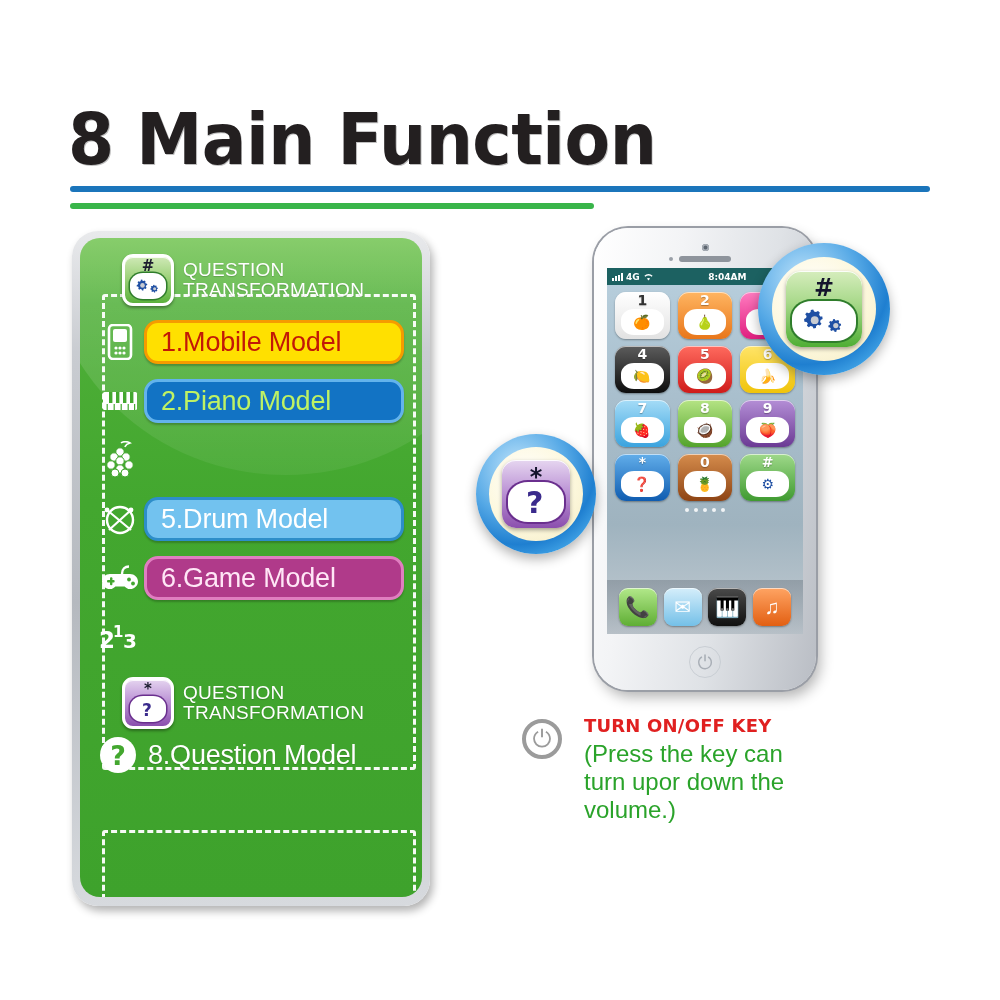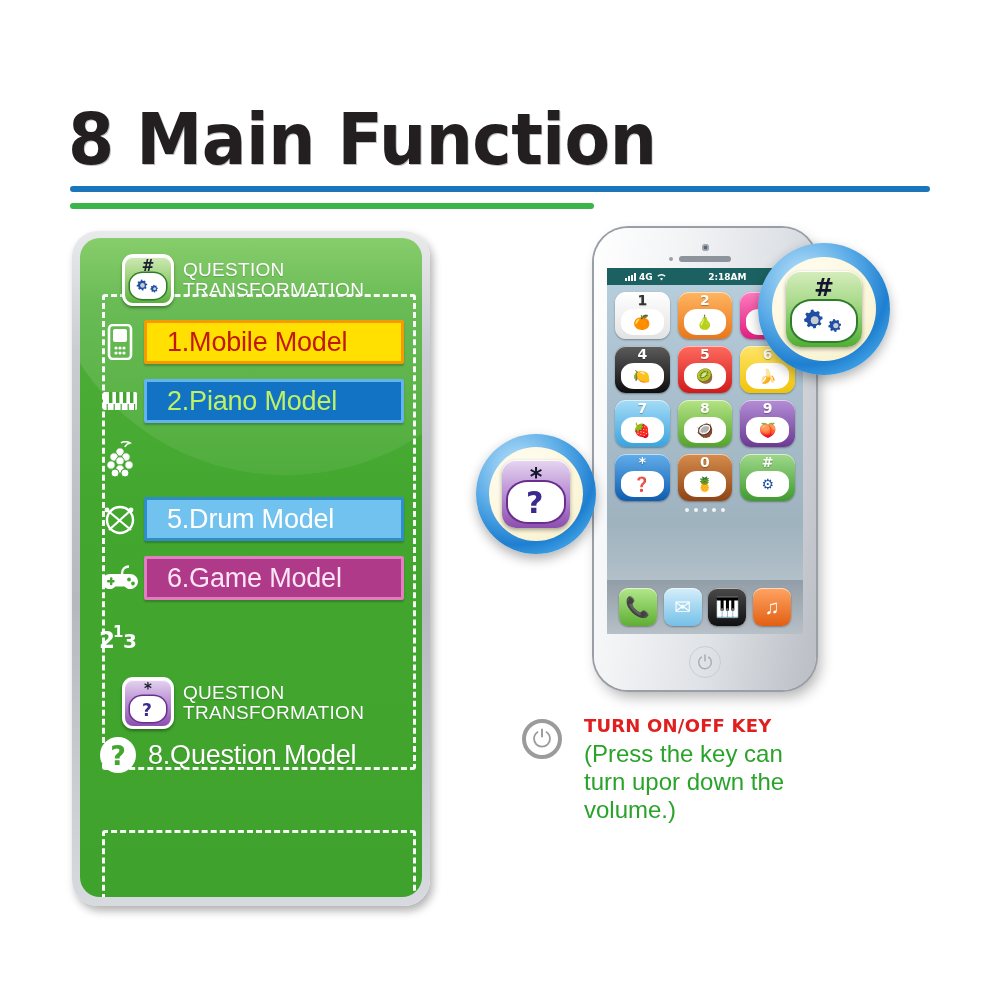--- a/index.html
+++ b/index.html
@@ -98,23 +98,23 @@
 
   
   #model-list { position: relative; margin-top: 10px; padding-left: 16px; z-index: 2; }
   .model-row { display: flex; align-items: center; height: 52px; margin-bottom: 7px; }
   .model-icon {
     width: 48px; flex: 0 0 48px; height: 44px;
     display: flex; align-items: center; justify-content: center;
   }
   .pill {
     flex: 1 1 auto; height: 44px; margin-right: 18px;
-    border-radius: 2px;
+    border-radius: 14px;
     display: flex; align-items: center;
-    padding-left: 20px;
+    padding-left: 14px;
     font-size: 27px; font-weight: 400; letter-spacing: -.2px;
     font-family: "Liberation Sans", sans-serif;
     white-space: nowrap;
     box-shadow: 0 2px 2px rgba(0,0,0,.22);
   }
 
   
   #q-head { margin-top: 14px; }
   #q-row {
     position: relative; z-index: 2;
@@ -146,21 +146,21 @@
     width: 52px; height: 6px; border-radius: 3px; background: #8e949c; }
   #phone-sensor { position: absolute; left: 50%; top: 29px; margin-left: -36px;
     width: 4px; height: 4px; border-radius: 50%; background: #9aa0a8; }
   #phone-screen {
     position: relative; width: 100%; height: 100%; overflow: hidden;
     background: linear-gradient(180deg,#b8cfdd 0%, #a9bfcd 35%, #9fb3bf 70%, #c4ccd2 100%);
   }
   #statusbar {
     height: 17px; background: #1c6161; display: flex; align-items: center;
     color: #fff; font-size: 9px; font-family: "DejaVu Sans", sans-serif; font-weight: 700;
-    padding: 0 18px; gap: 3px;
+    padding: 0 5px; gap: 3px;
   }
   #statusbar .time { margin-left: auto; margin-right: auto; letter-spacing: 0; }
   .bars { display: inline-flex; align-items: flex-end; gap: 1px; height: 8px; }
   .bars i { display: block; width: 2px; background: #fff; }
   .bars i:nth-child(1){height:3px}.bars i:nth-child(2){height:5px}
   .bars i:nth-child(3){height:6px}.bars i:nth-child(4){height:8px}
 
   #app-grid {
     padding: 7px 8px 0 8px;
     display: grid; grid-template-columns: repeat(3,1fr); gap: 7px 8px;
@@ -438,21 +438,21 @@
           </span>
         <span>4G</span>
         <span>
           <svg width="11" height="9" viewBox="0 0 11 9">
               <g fill="#fff">
             <path d="M5.5 8.4L3.9 6.5a2.6 2.6 0 0 1 3.2 0z"></path>
             <path d="M5.5 3.6c1.2 0 2.3.4 3.1 1.2l1-1.1A6 6 0 0 0 5.5 2 6 6 0 0 0 1.4 3.7l1 1.1a4.5 4.5 0 0 1 3.1-1.2z"></path>
           </g>
             </svg>
         </span>
-        <span class="time">2:18AM</span>
+        <span class="time">8:04AM</span>
       </div>
 
       <div id="app-grid">
         <div class="app" style="background:linear-gradient(180deg,#ffffff,#e2e2e2);">
           <span class="num" style="color:#333">1</span>
           <span class="blob">🍊</span>
           </div>
         <div class="app" style="background:linear-gradient(180deg,#ffb561,#e8761a);">
           <span class="num" style="color:#fff">2</span>
           <span class="blob">🍐</span>

